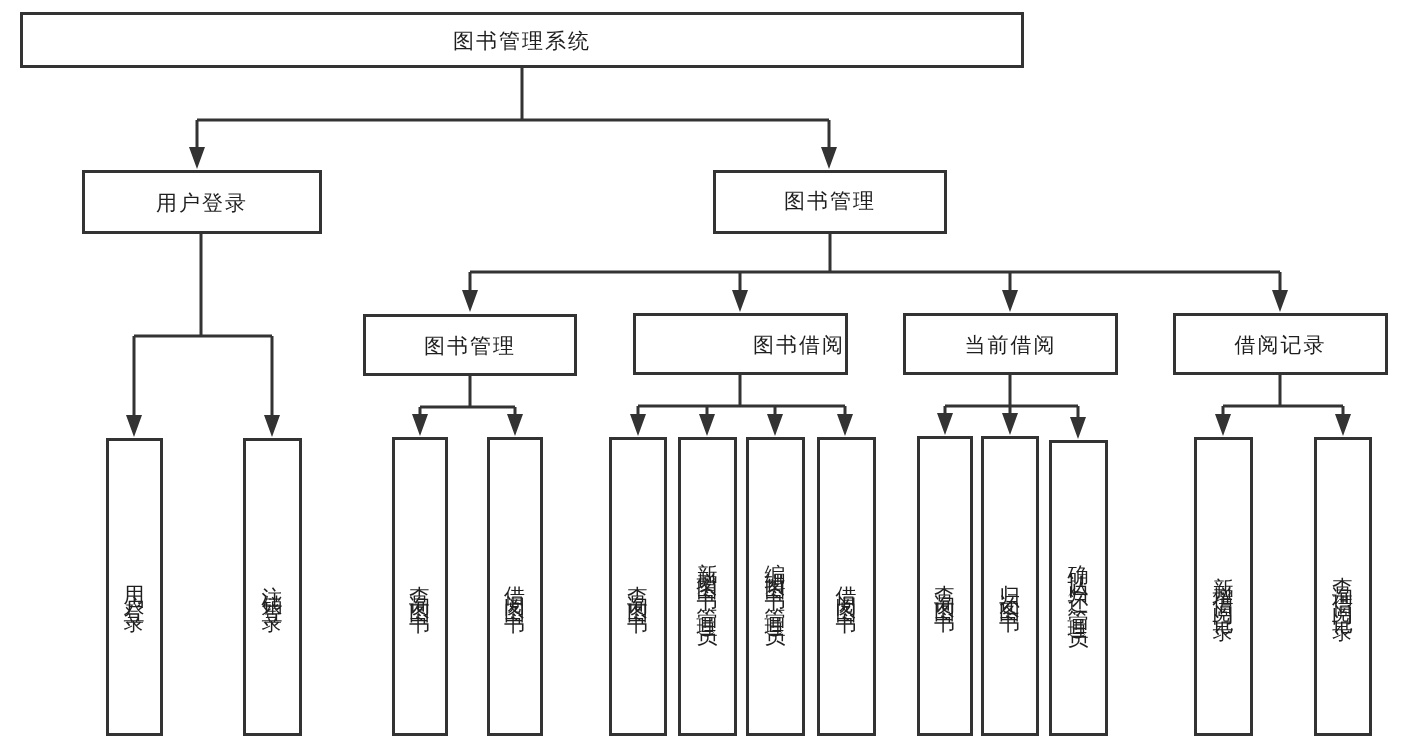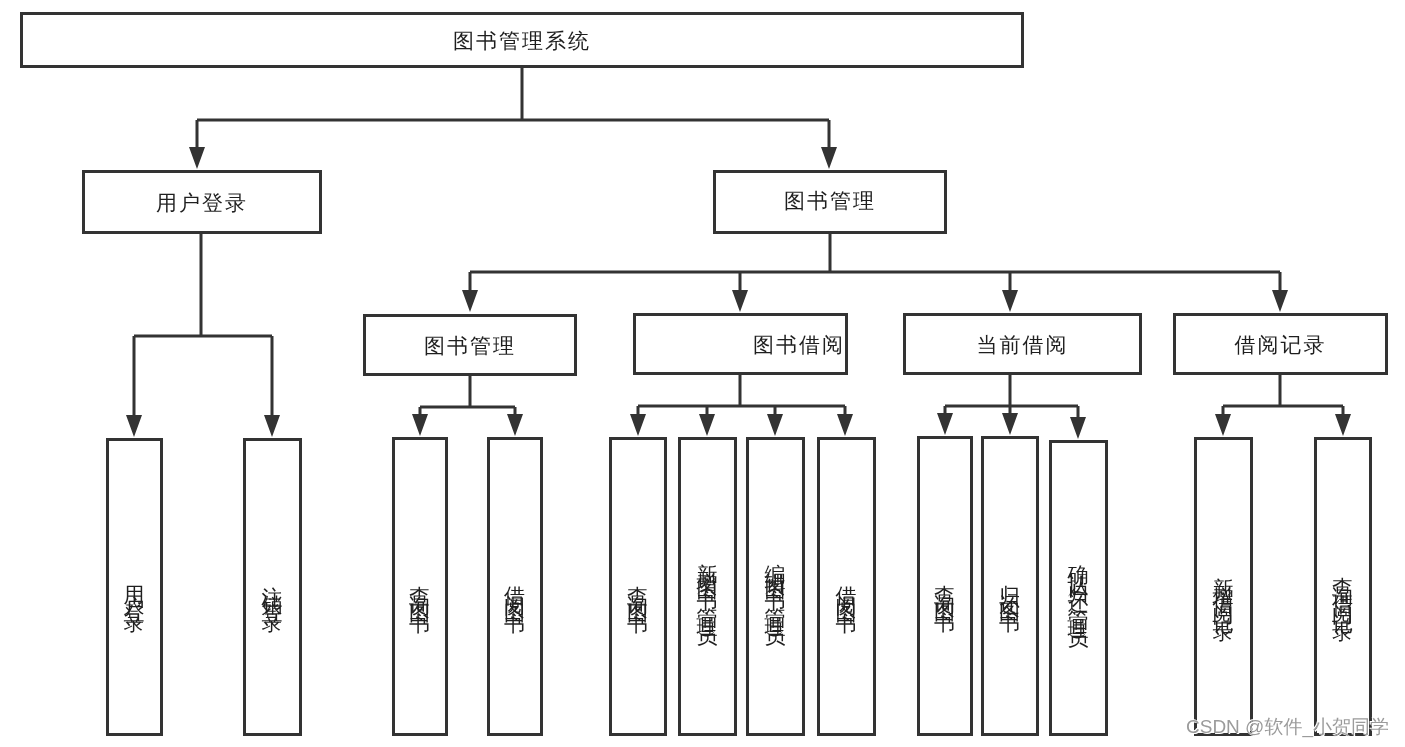--- a/index.html
+++ b/index.html
@@ -47,21 +47,21 @@
     white-space: nowrap;
   }
   
   .n-root        { left: 20px;   top: 12px;  width: 1004px; height: 56px; text-align: center; }
   
   .n-user-login  { left: 82px;   top: 170px; width: 240px;  height: 64px; }
   .n-book-mgmt   { left: 713px;  top: 170px; width: 234px;  height: 64px; font-family: Liberation Mono, monospace; }
   
   .n-new-books   { left: 363px;  top: 314px; width: 214px;  height: 62px; }
   .n-book-borrow { left: 633px;  top: 313px; width: 215px;  height: 62px; justify-content: flex-end; }
-  .n-cur-borrow  { left: 903px;  top: 313px; width: 239px;  height: 62px; }
+  .n-cur-borrow  { left: 903px;  top: 313px; width: 215px;  height: 62px; }
   .n-records     { left: 1173px; top: 313px; width: 215px;  height: 62px; }
   
   .n-login       { left: 106px;  top: 438px; width: 57px;   height: 298px; }
   .n-logout      { left: 243px;  top: 438px; width: 59px;   height: 298px; }
   .n-nb-query    { left: 392px;  top: 437px; width: 56px;   height: 299px; }
   .n-nb-borrow   { left: 487px;  top: 437px; width: 56px;   height: 299px; }
   .n-bb-query    { left: 609px;  top: 437px; width: 58px;   height: 299px; }
   .n-bb-add      { left: 678px;  top: 437px; width: 59px;   height: 299px; }
   .n-bb-edit     { left: 746px;  top: 437px; width: 59px;   height: 299px; }
   .n-bb-borrow   { left: 817px;  top: 437px; width: 59px;   height: 299px; }
@@ -164,14 +164,13 @@
   <div class="node n-cb-confirm">
     <span class="v-label">确认归还（管理员）</span>
   </div>
   <div class="node n-br-add">
     <span class="v-label">新增借阅记录</span>
   </div>
   <div class="node n-br-query">
     <span class="v-label">查询借阅记录</span>
   </div>
 
-  <div class="watermark">CSDN @软件_小贺同学</div>
 </div>
 
 </body></html>

